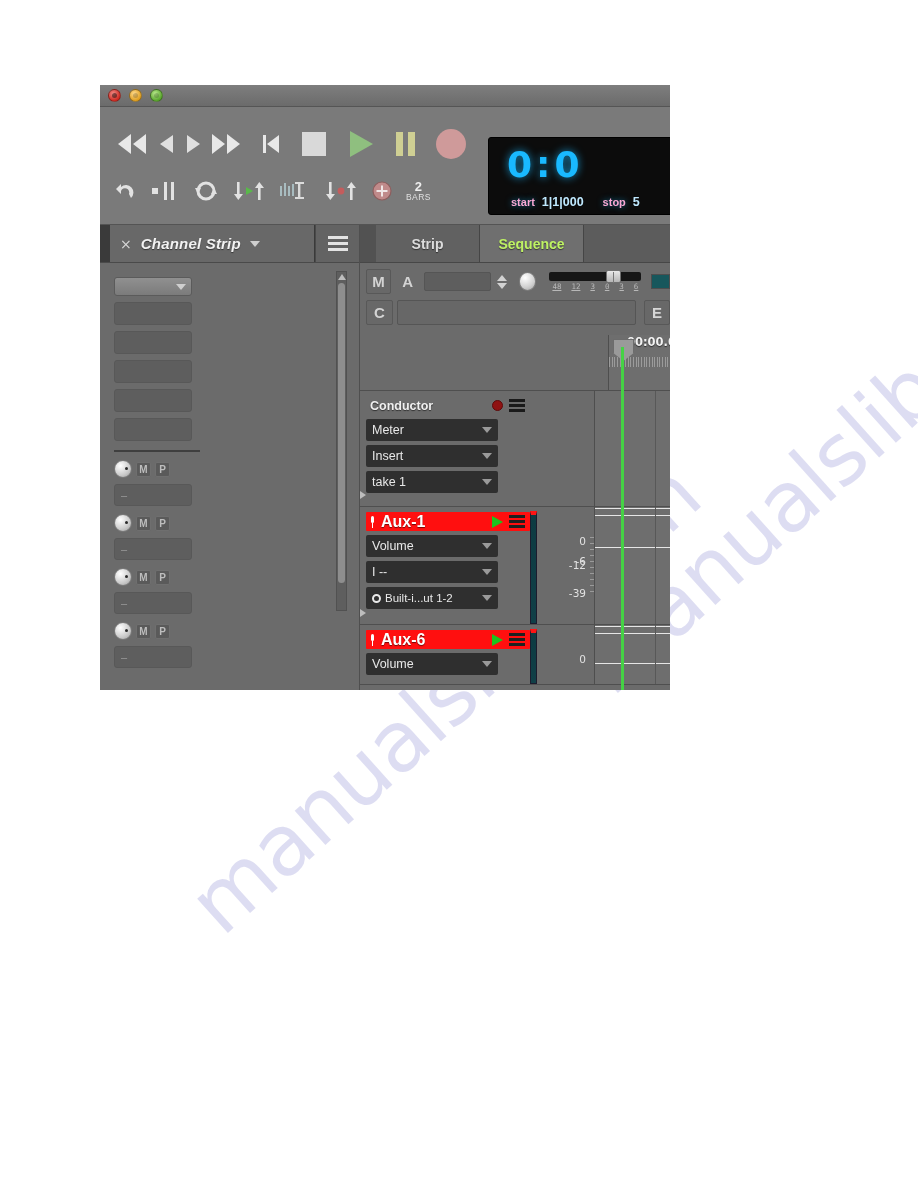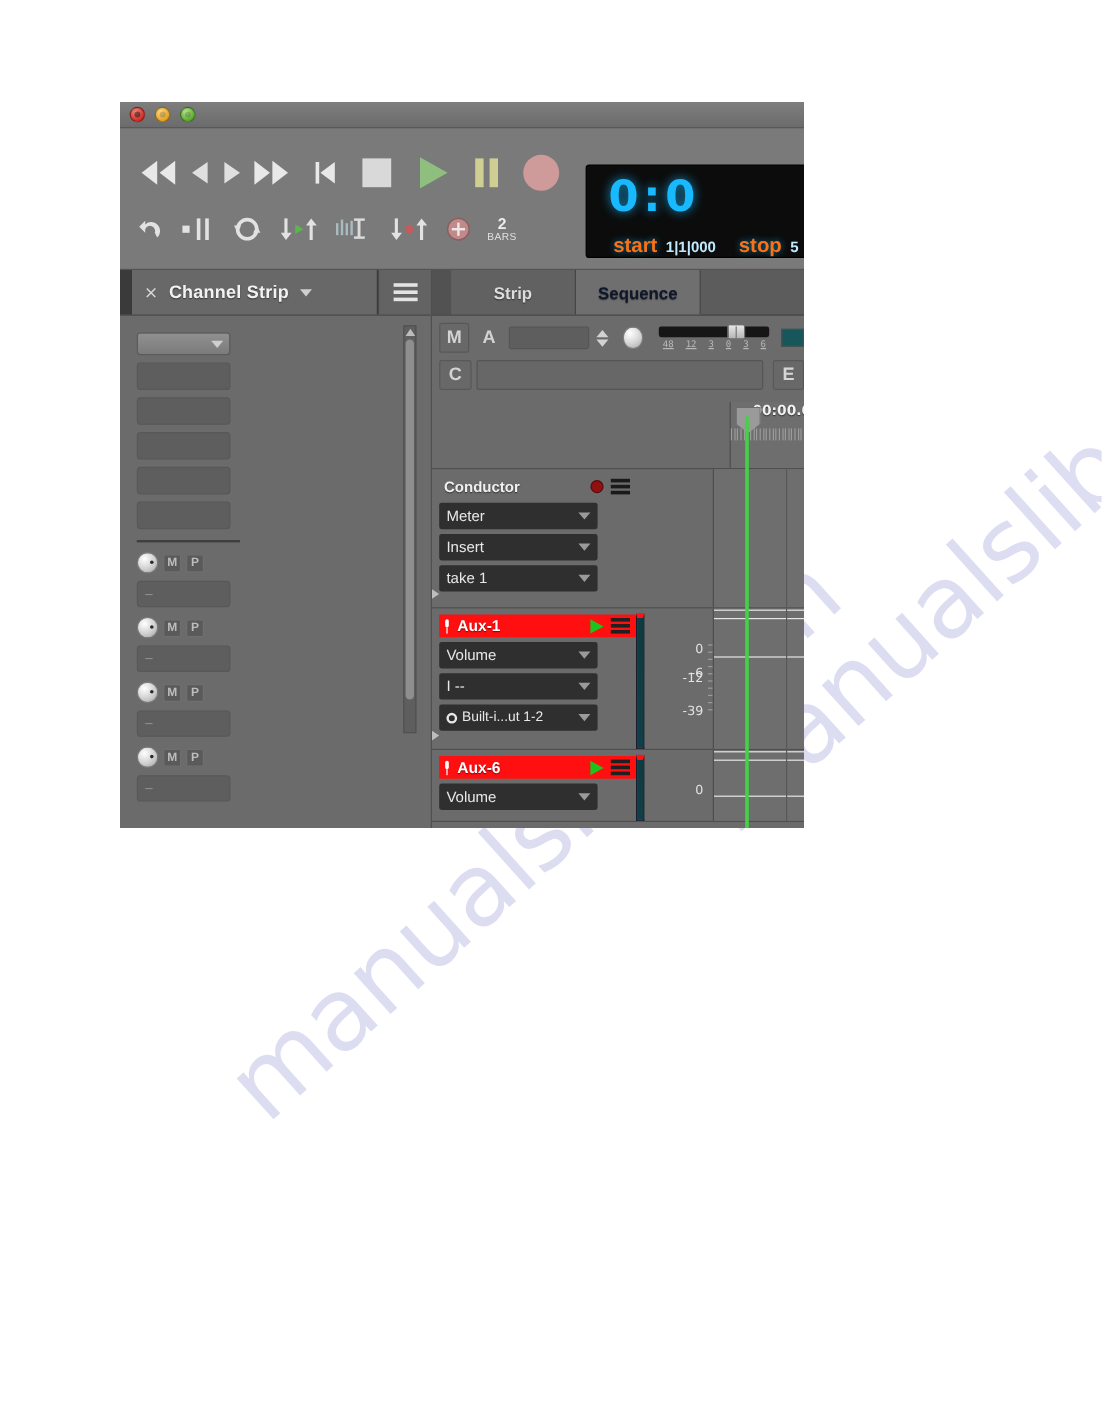--- a/index.html
+++ b/index.html
@@ -96,21 +96,21 @@
     text-align: left;
     padding: 6px 0 0 18px;
     text-shadow: 0 0 9px rgba(25,185,255,.75);
     white-space: nowrap;
   }
   #lcd-markers {
     display: flex; gap: 7px; align-items: baseline;
     padding: 10px 0 0 22px;
     white-space: nowrap;
   }
-  .lcd-lbl { color: #f97316; font-size: 17px; font-weight: bold; text-shadow: 0 0 6px rgba(25,185,255,.6); }
+  .lcd-lbl { color: #f9a8d4; font-size: 11px; font-weight: bold; text-shadow: 0 0 6px rgba(25,185,255,.6); }
   .lcd-val { color: #bfe9ff; font-size: 12.5px; font-weight: bold; }
 
   
   #window-body {
     display: flex;
     height: calc(100% - 140px);
     background: #6b6b6b;
   }
 
   
@@ -135,20 +135,21 @@
     border-right: 1px solid #3a3a3a;
   }
   #cs-close-x {
     color: #d8d8d8; font-size: 14px; line-height: 1;
     font-family: "DejaVu Sans", sans-serif;
   }
   #cs-title {
     color: #f2f2f2; font-size: 15px; font-weight: bold;
     text-shadow: 0 1px 1px rgba(0,0,0,.5);
     letter-spacing: .2px;
+    font-style: italic;
   }
   .caret-down {
     width: 0; height: 0;
     border-left: 5px solid transparent;
     border-right: 5px solid transparent;
     border-top: 6px solid #cfcfcf;
   }
   #cs-menu-btn {
     width: 44px; background: #636363;
     display: flex; align-items: center; justify-content: center;
@@ -252,21 +253,21 @@
   }
   #seq-gutter { width: 16px; background: #525252; }
   .seq-tab {
     min-width: 104px;
     display: flex; align-items: center; justify-content: center;
     color: #dcdcdc; font-size: 14px; font-weight: bold;
     text-shadow: 0 1px 1px rgba(0,0,0,.5);
     border-right: 1px solid #454545;
     background: #616161;
   }
-  .seq-tab.active { background: #6f6f6f; color: #0f172a; }
+  .seq-tab.active { background: #6f6f6f; color: #bef264; }
 
   
   #seq-toolbar { padding: 5px 0 0 6px; }
   .seq-tb-row {
     display: flex; align-items: center;
     height: 27px; margin-bottom: 4px;
     gap: 4px;
   }
   .tb-letter {
     width: 27px; height: 25px;
@@ -384,21 +385,21 @@
     gap: 6px;
     border-radius: 1px;
   }
   .track-title-bar.conductor { background: transparent; }
   .track-title-bar.aux { background: #ff0f0f; }
   .track-name {
     color: #f0f0f0; font-size: 12.5px; font-weight: bold;
     text-shadow: 0 1px 1px rgba(0,0,0,.55);
     flex: 1;
   }
-  .track-name.aux { color: #ffffff; font-size: 13px; }
+  .track-name.aux { color: #ffffff; font-size: 16px; }
   .rec-dot { width: 11px; height: 11px; border-radius: 50%; background: #8f1212; border: 1px solid #5d0a0a; }
   .mini-ham { display: flex; flex-direction: column; gap: 2px; }
   .mini-ham i { width: 16px; height: 3px; background: #1a1a1a; display: block; }
   .mini-ham.light i { background: #202020; }
   .play-tri {
     width: 0; height: 0;
     border-top: 6px solid transparent;
     border-bottom: 6px solid transparent;
     border-left: 11px solid #1ec31e;
   }

